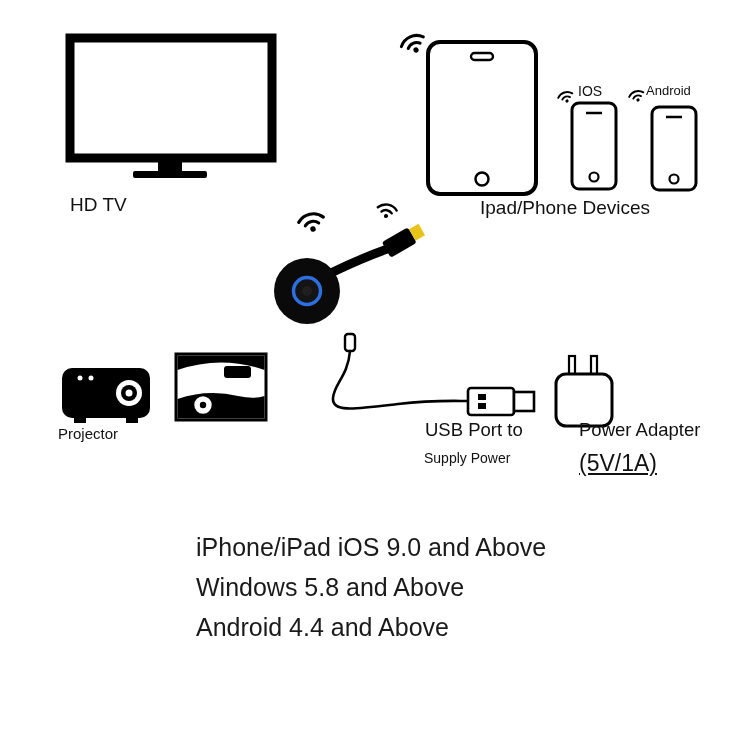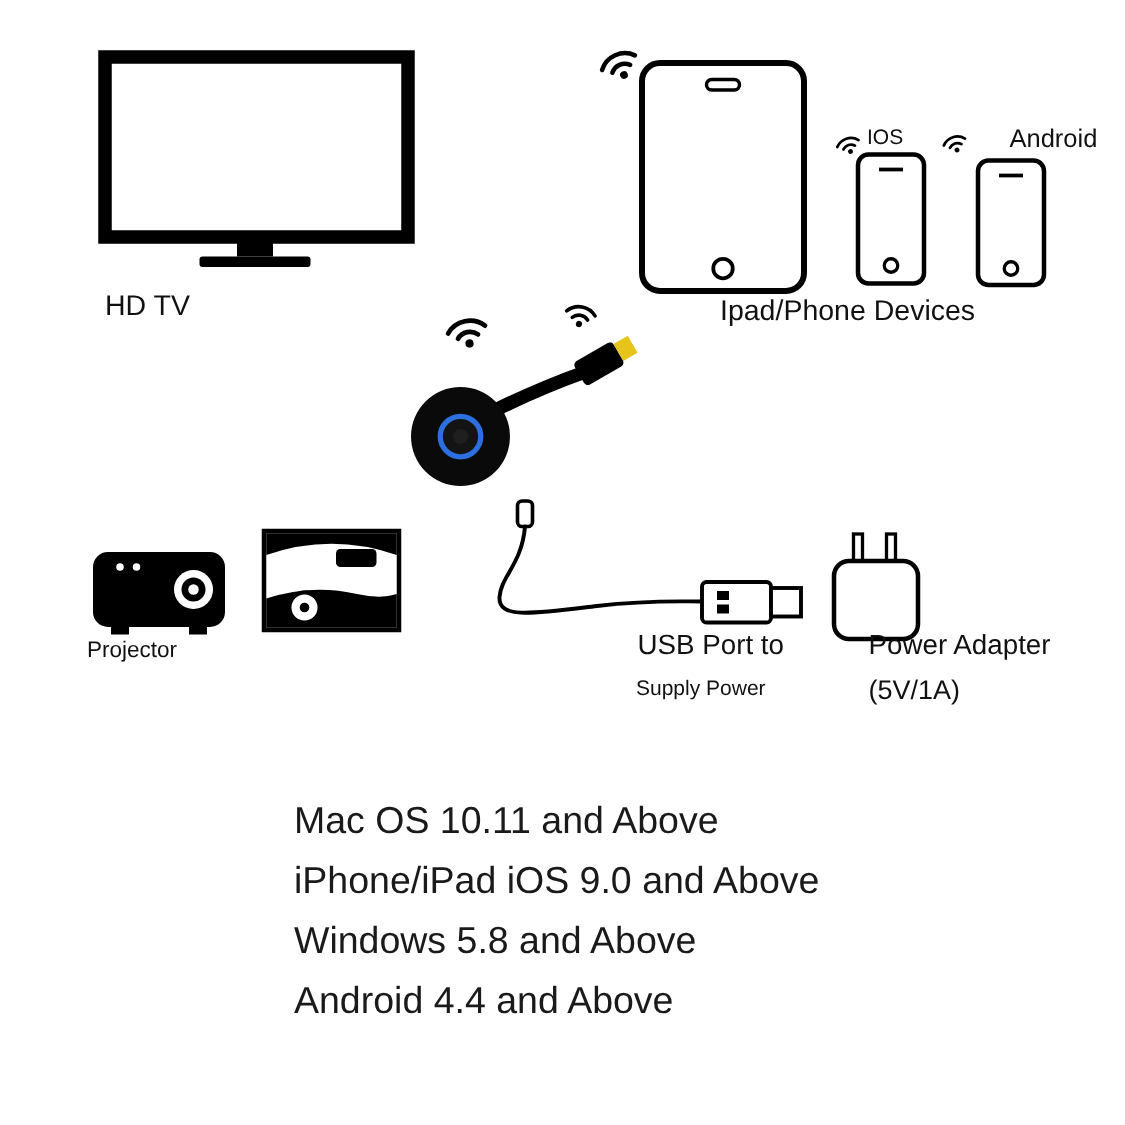--- a/index.html
+++ b/index.html
@@ -102,33 +102,32 @@
       <path d="M177.5,399 Q208,389 238,396 Q254,399.5 264.5,396 L264.5,418.5 L177.5,418.5 Z" fill="#000"></path>
       <circle cx="203" cy="405" r="10" fill="#fff" stroke="#000" stroke-width="2.6"></circle>
       <circle cx="203" cy="405" r="3.2" fill="#000"></circle>
     </g>
   </svg>
 
   <div class="label center" style="left:70px; top:174px; width:202px; font-size:19px;margin-top:20px;">HD TV</div>
 
   <div class="label center" style="left:578px; top:83px; width:32px; font-size:14px;">IOS</div>
 
-  <div class="label center" style="left:646px; top:83px; width:56px; font-size:17px;margin-left:27px;">Android</div>
+  <div class="label center" style="left:646px; top:83px; width:56px; font-size:13px;">Android</div>
 
   <div class="label center" style="left:480px; top:197px; width:250px; font-size:19px;">Ipad/Phone Devices</div>
 
   <div class="label center" style="left:58px; top:425px; width:96px; font-size:15px;">Projector</div>
 
 
   <div class="label" style="left:425px; top:419px; font-size:18.5px;">USB Port to</div>
   <div class="label" style="left:424px; top:450px; font-size:14px;">Supply Power</div>
 
   <div class="label" style="left:579px; top:419px; font-size:18.5px;">Power Adapter</div>
-  <div class="label" style="left:579px; top:450px; font-size:18px;">(5V/1A)</div>
+  <div class="label" style="left:579px; top:450px; font-size:23px;text-decoration:underline;">(5V/1A)</div>
 
   <div class="compat">
-    <div>Mac OS 10.11 and Above</div>
     <div>iPhone/iPad iOS 9.0 and Above</div>
     <div>Windows 5.8 and Above</div>
     <div>Android 4.4 and Above</div>
   </div>
 
 </div>
 
 </body></html>

